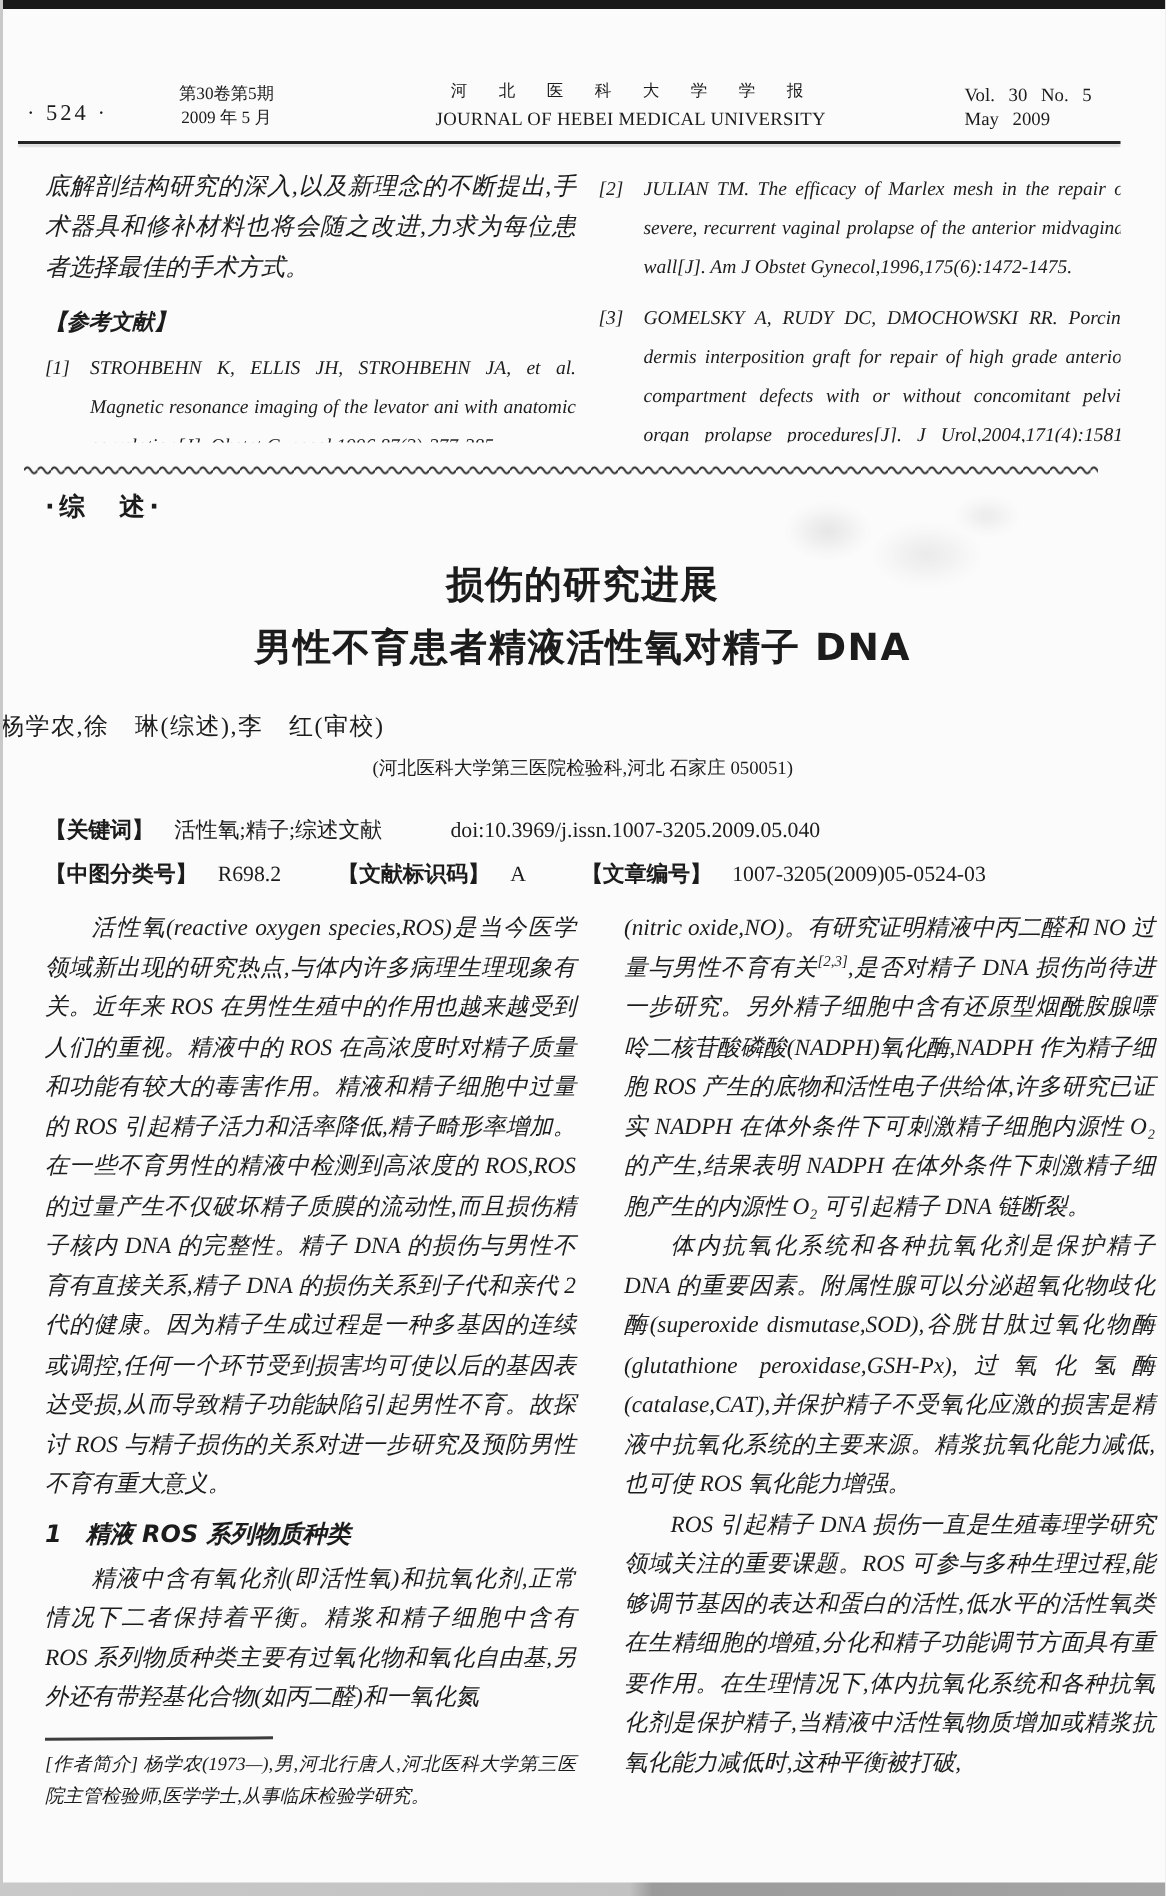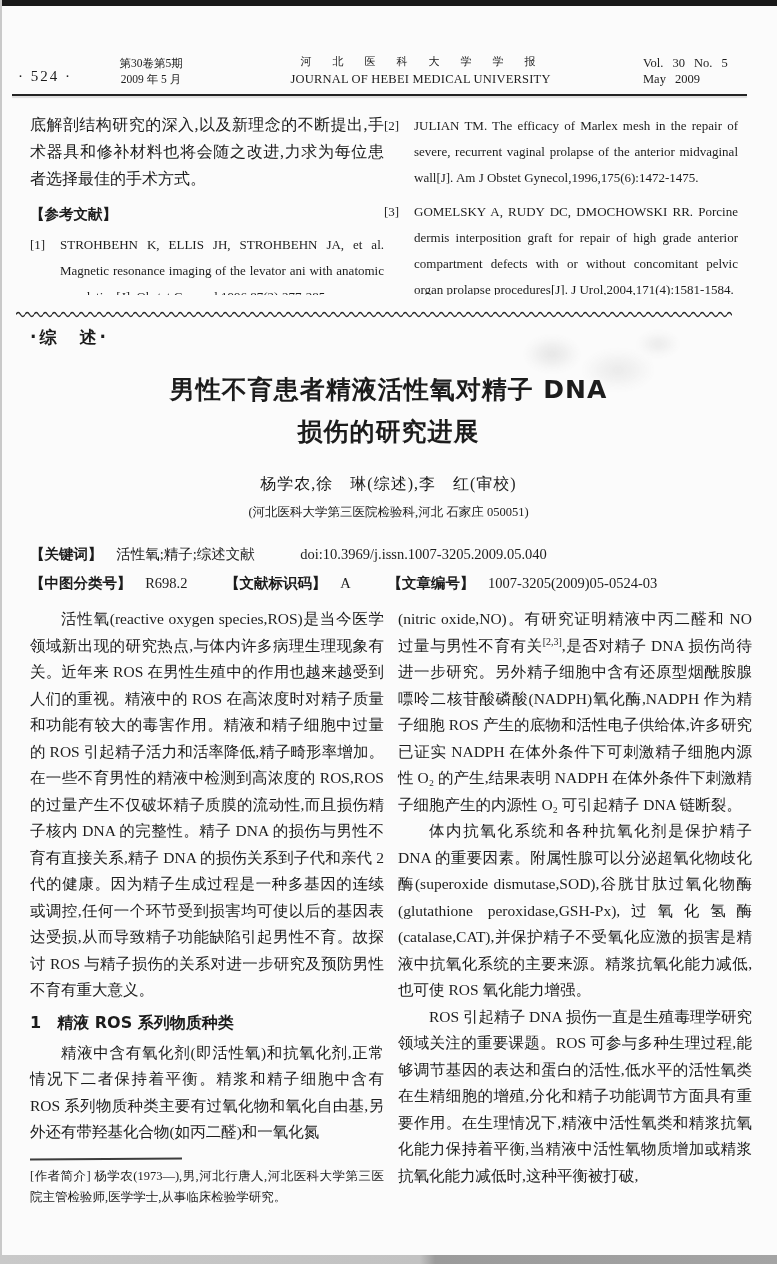--- a/index.html
+++ b/index.html
@@ -17,50 +17,50 @@
   .hdr { margin:52px 30px 0 18px; display:flex; align-items:flex-end; }
   .hdr-pageno  { width:86px; font-size:15px; letter-spacing:2px; padding-bottom:2px; }
   .hdr-issue-cn{ width:94px; font-size:11.5px; line-height:16px; text-align:center; white-space:nowrap; }
   .hdr-journal { flex:1; text-align:center; }
   .jcn { font-size:11px; line-height:19px; letter-spacing:5px; white-space:nowrap; }
   .jen { font-size:12.5px; line-height:16px; letter-spacing:.2px; white-space:nowrap; }
   .hdr-issue-en{ width:104px; font-size:12.5px; line-height:16px; word-spacing:6px; white-space:nowrap; }
   .hdr-rule { margin:7px 30px 0 12px; height:2px; background:#242424; box-shadow:0 2px 1px rgba(0,0,0,.12); }
 
   
-  .topcols { display:flex; margin:15px 30px 0 30px; height:184px; overflow:hidden; }
+  .topcols { display:flex; gap:15px; margin:15px 30px 0 30px; height:184px; overflow:hidden;font-style:italic; }
   .topcols .col { width:354px; flex:none; }
   .closing { margin:0; font-size:16px; line-height:27px; text-align:justify; }
   .refs-h { margin-top:13px; font-size:14.5px; font-weight:bold; font-family:"DejaVu Sans","Liberation Sans",sans-serif; }
   .ref { display:flex; margin-top:8px; font-size:13px; line-height:26px; }
   .ref:first-child { margin-top:2px; }
   .ref-label { flex:none; width:30px; }
   .ref-text  { flex:1; text-align:justify; }
 
   
   .wavy { margin:9px 30px 0 16px; height:9px; }
 
   
   .sec-label { margin:13px 0 0 30px; font-size:17px; font-weight:bold; letter-spacing:3px;
                font-family:"DejaVu Sans","Liberation Sans",sans-serif; }
   .title { margin:20px 0 0; text-align:center; font-size:25px; line-height:42px; font-weight:bold;
            letter-spacing:1px; font-family:"DejaVu Sans","Liberation Sans",sans-serif; }
   .title .tl { display:block; }
-  .authors { margin-top:21px; text-align:center; font-size:16px; letter-spacing:1px; }
+  .authors { margin-top:21px; font-size:16px; letter-spacing:1px; }
   .affil   { margin-top:9px;  text-align:center; font-size:12.5px; }
 
   .meta { margin:19px 30px 0; font-size:14.5px; }
   .meta-line { line-height:29px; white-space:nowrap; }
   .b  { font-weight:bold; font-family:"DejaVu Sans","Liberation Sans",sans-serif; }
   .doi{ margin-left:42px; }
   .mv { margin-left:10px; }
   .sp { margin-left:34px; }
 
   
-  .bodycols { display:flex; gap:14px; margin:8px 30px 0; }
+  .bodycols { display:flex; gap:32px; margin:8px 30px 0;font-style:italic; }
   .bodycols .col { width:354px; flex:none; }
   .bodycols p { margin:0; font-size:15.5px; line-height:26.5px; text-align:justify; }
   .indent { text-indent:2em; }
   .sech { margin:9px 0 6px; font-size:16px; font-weight:bold;
           font-family:"DejaVu Sans","Liberation Sans",sans-serif; }
   sup { font-size:10px; line-height:0; }
   .fn-rule { width:152px; height:0; border-top:2px solid #3c3c3c; margin:12px 0 6px; transform:rotate(-.35deg); }
   .fn { font-size:12.5px; line-height:21px; text-align:justify; }
 
   
@@ -123,22 +123,22 @@
           <path d="M0 5.5 Q 2.25 1.5 4.5 5.5 T 9 5.5" fill="none" stroke="#2b2b2b" stroke-width="1.3"></path>
         </pattern>
       </defs>
       <rect width="716" height="9" fill="url(#wv)"></rect>
     </svg>
   </div>
 
   <div class="sec-label">·综　述·</div>
 
   <h1 class="title">
+    <span class="tl">损伤的研究进展</span>
     <span class="tl">男性不育患者精液活性氧对精子 DNA</span>
-    <span class="tl">损伤的研究进展</span>
   </h1>
 
   <div class="authors">杨学农,徐　琳(综述),李　红(审校)</div>
   <div class="affil">(河北医科大学第三医院检验科,河北 石家庄 050051)</div>
 
   <div class="meta">
     <div class="meta-line">
       <span class="b">【关键词】</span>
       <span class="mv">活性氧;精子;综述文献</span>
       <span class="doi">doi:10.3969/j.issn.1007-3205.2009.05.040</span>
@@ -157,19 +157,19 @@
     <div class="col">
       <p class="indent">活性氧(reactive oxygen species,ROS)是当今医学领域新出现的研究热点,与体内许多病理生理现象有关。近年来 ROS 在男性生殖中的作用也越来越受到人们的重视。精液中的 ROS 在高浓度时对精子质量和功能有较大的毒害作用。精液和精子细胞中过量的 ROS 引起精子活力和活率降低,精子畸形率增加。在一些不育男性的精液中检测到高浓度的 ROS,ROS 的过量产生不仅破坏精子质膜的流动性,而且损伤精子核内 DNA 的完整性。精子 DNA 的损伤与男性不育有直接关系,精子 DNA 的损伤关系到子代和亲代 2 代的健康。因为精子生成过程是一种多基因的连续或调控,任何一个环节受到损害均可使以后的基因表达受损,从而导致精子功能缺陷引起男性不育。故探讨 ROS 与精子损伤的关系对进一步研究及预防男性不育有重大意义。</p>
       <h2 class="sech">1　精液 ROS 系列物质种类</h2>
       <p class="indent">精液中含有氧化剂(即活性氧)和抗氧化剂,正常情况下二者保持着平衡。精浆和精子细胞中含有 ROS 系列物质种类主要有过氧化物和氧化自由基,另外还有带羟基化合物(如丙二醛)和一氧化氮</p>
       <div class="fn-rule"></div>
       <div class="fn">[作者简介] 杨学农(1973—),男,河北行唐人,河北医科大学第三医院主管检验师,医学学士,从事临床检验学研究。</div>
     </div>
     <div class="col">
       <p><span>(nitric oxide,NO)。有研究证明精液中丙二醛和 NO 过量与男性不育有关</span><sup>[2,3]</sup><span>,是否对精子 DNA 损伤尚待进一步研究。另外精子细胞中含有还原型烟酰胺腺嘌呤二核苷酸磷酸(NADPH)氧化酶,NADPH 作为精子细胞 ROS 产生的底物和活性电子供给体,许多研究已证实 NADPH 在体外条件下可刺激精子细胞内源性 O₂ 的产生,结果表明 NADPH 在体外条件下刺激精子细胞产生的内源性 O₂ 可引起精子 DNA 链断裂。</span></p>
       <p class="indent">体内抗氧化系统和各种抗氧化剂是保护精子 DNA 的重要因素。附属性腺可以分泌超氧化物歧化酶(superoxide dismutase,SOD),谷胱甘肽过氧化物酶(glutathione peroxidase,GSH-Px),过氧化氢酶(catalase,CAT),并保护精子不受氧化应激的损害是精液中抗氧化系统的主要来源。精浆抗氧化能力减低,也可使 ROS 氧化能力增强。</p>
-      <p class="indent">ROS 引起精子 DNA 损伤一直是生殖毒理学研究领域关注的重要课题。ROS 可参与多种生理过程,能够调节基因的表达和蛋白的活性,低水平的活性氧类在生精细胞的增殖,分化和精子功能调节方面具有重要作用。在生理情况下,精液中活性氧类和精浆抗氧化能力保持着平衡,当精液中活性氧物质增加或精浆抗氧化能力减低时,这种平衡被打破,</p>
+      <p class="indent">ROS 引起精子 DNA 损伤一直是生殖毒理学研究领域关注的重要课题。ROS 可参与多种生理过程,能够调节基因的表达和蛋白的活性,低水平的活性氧类在生精细胞的增殖,分化和精子功能调节方面具有重要作用。在生理情况下,体内抗氧化系统和各种抗氧化剂是保护精子,当精液中活性氧物质增加或精浆抗氧化能力减低时,这种平衡被打破,</p>
     </div>
   </section>
 
   <div class="smudge"></div>
   <div class="edge-bottom"></div>
 </div>
 
 </body></html>

